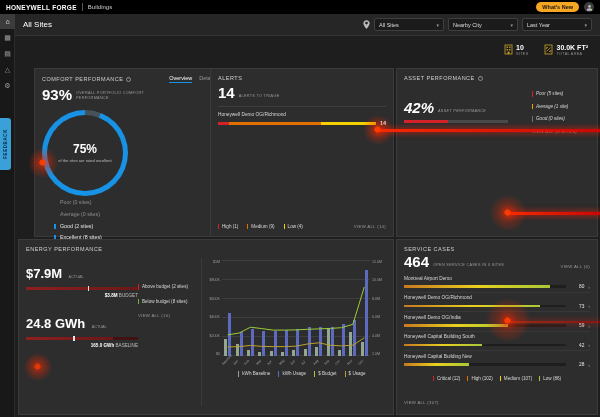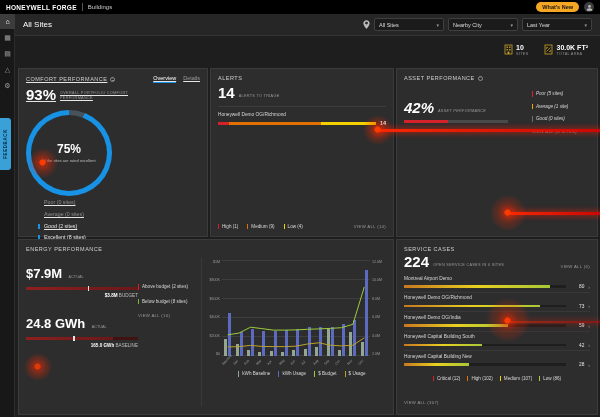--- a/index.html
+++ b/index.html
@@ -30,21 +30,21 @@
 
   
   .statsrow { position:absolute; right:12px; top:44px; display:flex; gap:16px; z-index:2; }
   .stat { display:flex; gap:3px; align-items:flex-start; }
   .stat-text { display:flex; flex-direction:column; }
   .stat-value { font-size:7px; font-weight:bold; color:#fff; line-height:8px; }
   .stat-label { font-size:3.8px; color:#8f8f8f; letter-spacing:.3px; }
 
   
   .panel { position:absolute; background:#2d2d2d; border:1px solid #3b3b3b; padding:6px 7px; }
-  .p-comfort { left:18px; top:68px;  width:190px; height:169px;text-decoration:underline; }
+  .p-comfort { left:34px; top:68px;  width:190px; height:169px; }
   .p-alerts  { left:210px; top:68px; width:184px; height:169px; }
   .p-asset   { left:396px; top:68px; width:202px; height:169px; }
   .p-energy  { left:18px; top:239px; width:376px; height:176px; }
   .p-service { left:396px; top:239px; width:202px; height:176px; }
 
   .panel-head { display:flex; align-items:center; gap:3px; }
   .panel-title { font-size:5.5px; color:#cfcfcf; letter-spacing:.5px; }
   .info-dot { width:5px; height:5px; border:1px solid #8f8f8f; border-radius:50%; color:#8f8f8f; font-size:3.5px; display:inline-flex; align-items:center; justify-content:center; line-height:1; }
 
   .tabs { margin-left:auto; display:flex; gap:7px; font-size:5.5px; }
@@ -416,21 +416,21 @@
     </div>
   </div>
 </div>
 
 <div class="panel p-service">
   <div class="panel-head">
     <span class="panel-title">SERVICE CASES</span>
   </div>
   <div class="svc-head-row">
     <div class="kpi-row" style="margin-top:3px">
-      <span class="kpi-big">224</span>
+      <span class="kpi-big">464</span>
       <span class="kpi-cap" style="max-width:78px">OPEN SERVICE CASES IN 6 SITES</span>
     </div>
     <span class="view-all" style="margin-left:auto">VIEW ALL (6)</span>
   </div>
   <div class="svc-rows">
     <div class="svc-row">
       <div class="bar-label">Montreal Airport Demo</div>
       <div class="svc-bar-row">
         <div class="svc-track">
             <div class="svc-fill" style="width: 90%; background-image: linear-gradient(to right, rgb(200, 120, 32), rgb(232, 208, 32), rgb(168, 200, 56));"></div>

